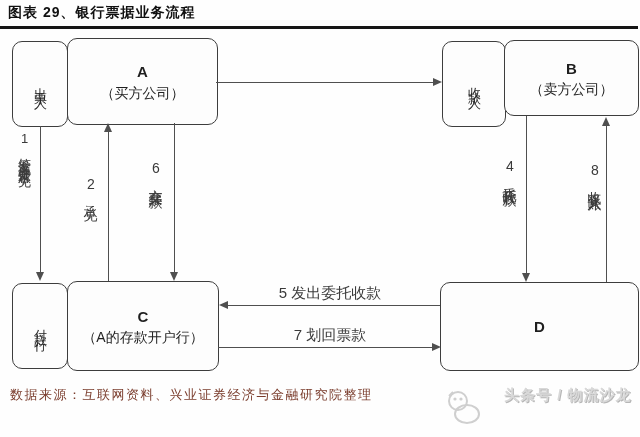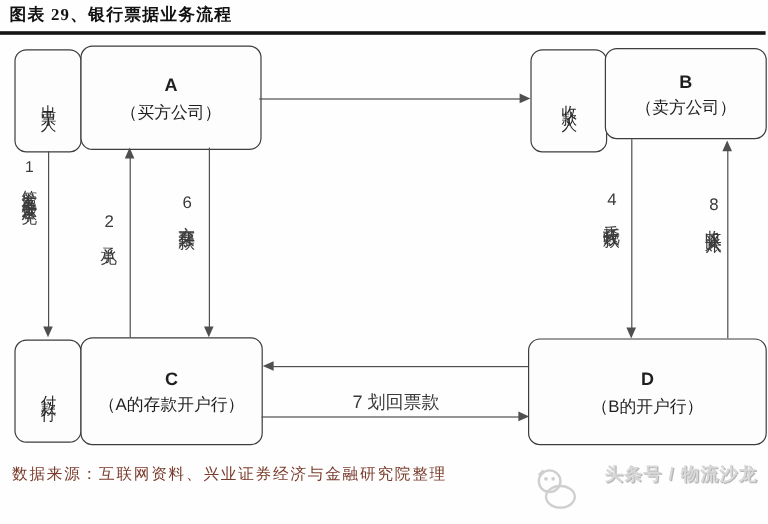--- a/index.html
+++ b/index.html
@@ -1,21 +1,21 @@
 <!DOCTYPE html>
 <html><head>
 <meta charset="utf-8">
 <style>
   html,body{margin:0;padding:0;background:#fff;}
   #stage{
     position:relative;width:640px;height:437px;background:#fefefe;overflow:hidden;
     font-family:"Liberation Sans","DejaVu Sans",sans-serif;color:#1f1f1f;
   }
   .title{
-    position:absolute;left:8px;top:4px;font-family:Liberation Serif, serif;
+    position:absolute;left:8px;top:4px;font-family:Liberation Sans, sans-serif;
     font-weight:bold;font-size:14px;color:#111;letter-spacing:1px;
   }
   .title-rule{position:absolute;left:0;top:26px;width:638px;height:3px;background:#151515;}
   .node{
     position:absolute;border:1.6px solid #3d3d3d;border-radius:10px;background:#fdfdfd;
     display:flex;align-items:center;justify-content:center;text-align:center;
   }
   .node .big{font-weight:bold;font-size:15px;line-height:1.55;}
   .node .sub{font-weight:normal;font-size:14px;line-height:1.35;}
   .vtext{
@@ -83,21 +83,20 @@
   </div>
   <div class="node" style="left:67px;top:281px;width:150px;height:88px;">
     <div>
       <div class="big">C</div>
       <div class="sub">（A的存款开户行）</div>
     </div>
   </div>
   <div class="node" style="left:440px;top:282px;width:197px;height:87px;">
     <div>
       <div class="big">D</div>
-      <div class="sub">（B的开户行）</div>
     </div>
   </div>
 
   <div class="hline" style="left:216px;top:82px;width:219px;"></div>
   <div class="ah right" style="left:433px;top:78px;"></div>
 
   <div class="vline" style="left:40px;top:126px;height:148px;"></div>
   <div class="ah down" style="left:36px;top:272px;"></div>
   <div class="vlabel" style="left:15px;top:131px;font-size:13px;">1签发汇票并提示承兑</div>
 
@@ -112,20 +111,21 @@
   <div class="vline" style="left:526px;top:116px;height:158px;"></div>
   <div class="ah down" style="left:522px;top:273px;"></div>
   <div class="vlabel" style="left:501px;top:158px;">4委托收款</div>
 
   <div class="vline" style="left:606px;top:124px;height:158px;"></div>
   <div class="ah up" style="left:602px;top:117px;"></div>
   <div class="vlabel" style="left:586px;top:162px;">8收妥入账</div>
 
   <div class="hline" style="left:226px;top:305px;width:214px;"></div>
   <div class="ah left" style="left:219px;top:301px;"></div>
+  <div class="hlabel" style="left:230px;top:284px;width:200px;">5 发出委托收款</div>
 
   <div class="hline" style="left:218px;top:347px;width:216px;"></div>
   <div class="ah right" style="left:432px;top:343px;"></div>
   <div class="hlabel" style="left:255px;top:326px;width:150px;">7 划回票款</div>
 
   <div class="source">数据来源：互联网资料、兴业证券经济与金融研究院整理</div>
 
   <div class="watermark">
     <span>
       <svg width="42" height="40" viewBox="0 0 42 40">

